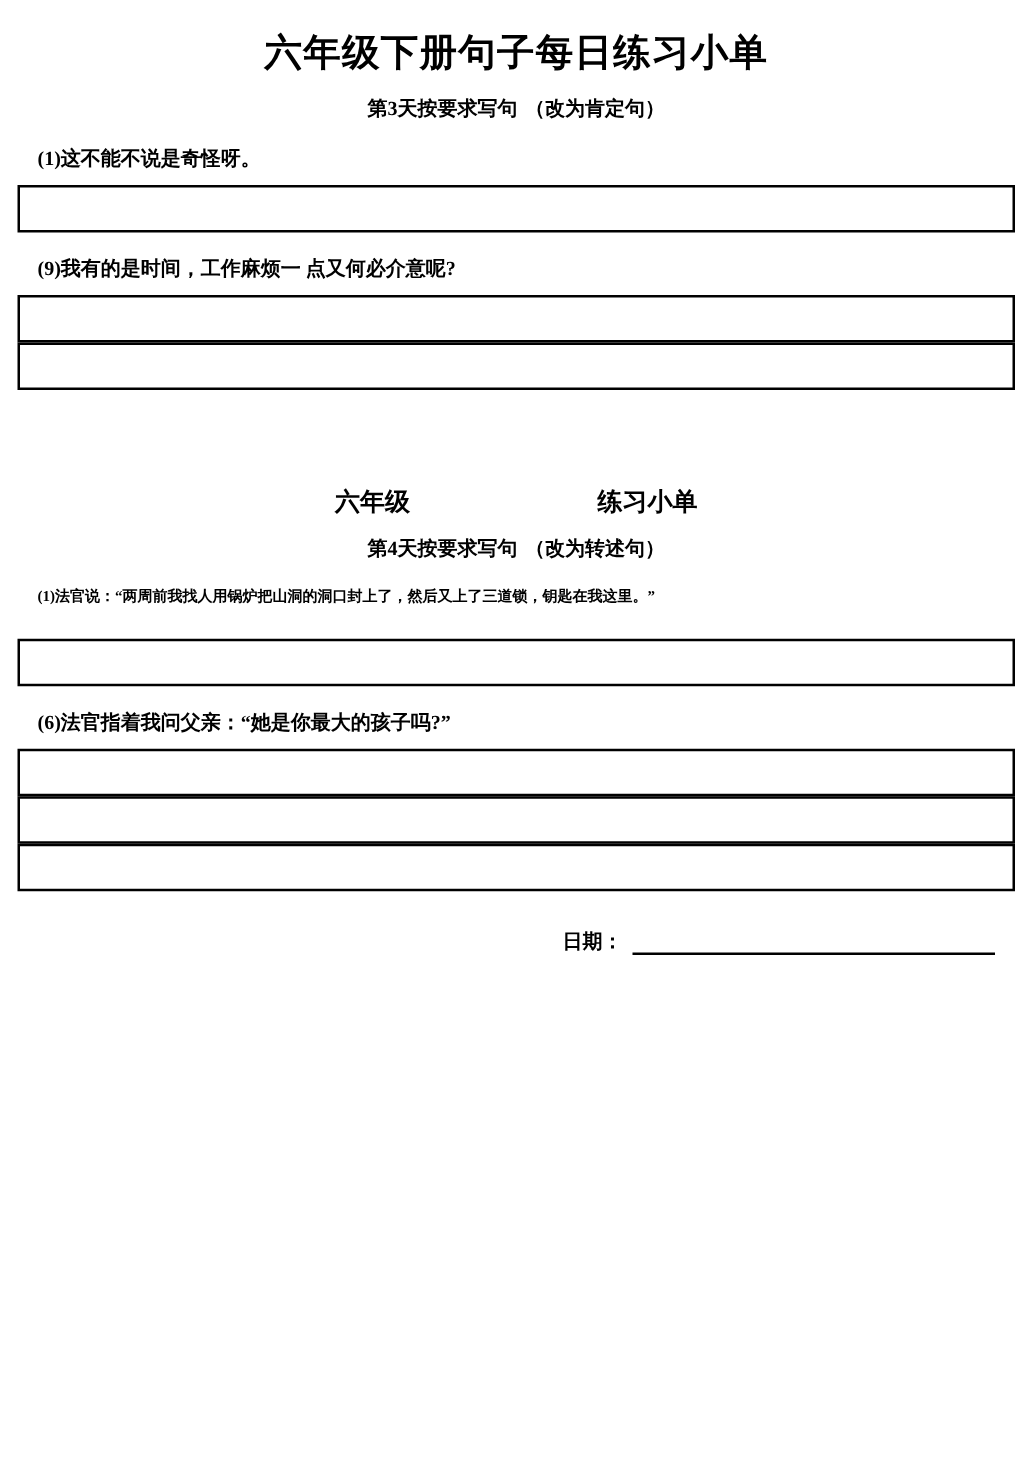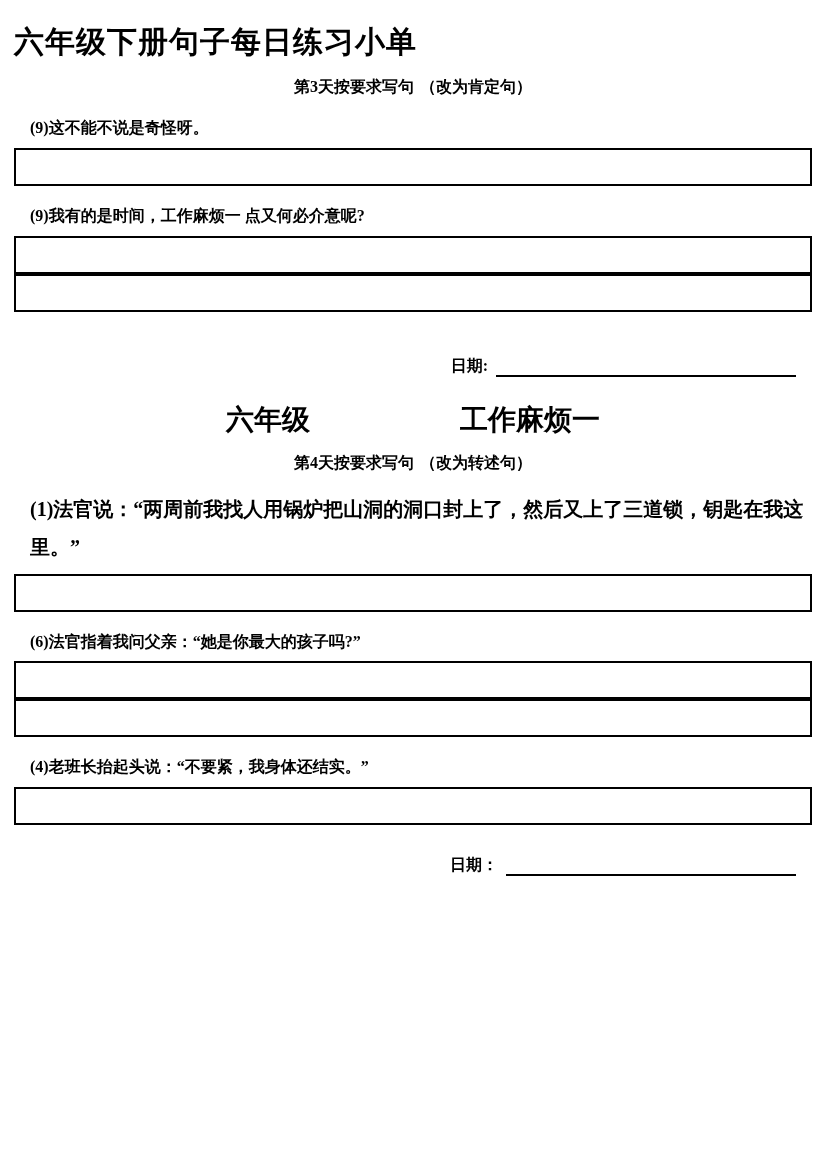--- a/index.html
+++ b/index.html
@@ -16,21 +16,21 @@
     overflow: hidden;
   }
   .page {
     width: 826px;
     height: 1168px;
     box-sizing: border-box;
     padding: 0 14px;
     position: relative;
   }
   .main-title {
-    text-align: left;
+    text-align: center;
     font-size: 30px;
     font-weight: bold;
     letter-spacing: 1px;
     margin-top: 22px;
     margin-bottom: 0;
     font-family: "Liberation Serif", "DejaVu Serif", serif;
   }
   .subtitle {
     text-align: center;
     font-size: 16px;
@@ -73,35 +73,35 @@
   }
   .date-line {
     width: 300px;
     border-bottom: 2px solid #000000;
     height: 14px;
   }
   .section2-heading {
     display: flex;
     justify-content: center;
     align-items: baseline;
-    margin-top: 24px;
-    font-size: 28px;
+    margin-top: 76px;
+    font-size: 20px;
     font-weight: bold;
   }
   .section2-heading .left {
     margin-right: 150px;
   }
   .q-wrap { }
   .q-multiline {
-    font-size: 20px;
+    font-size: 12px;
     font-weight: bold;
     padding-left: 16px;
     line-height: 1.9;
     margin-top: 16px;
-    margin-bottom: 8px;
+    margin-bottom: 23px;
   }
   .date-row.bottom {
     margin-top: 30px;
     text-align: right;
   }
   .date-row.bottom .date-line {
     width: 290px;
   }
 </style>
 </head>
@@ -109,42 +109,38 @@
 
 <div class="page">
 
   <h1 class="main-title">六年级下册句子每日练习小单</h1>
 
   <div class="subtitle">
     <span>第3天按要求写句</span><span class="paren">（改为肯定句）</span>
   </div>
 
   <div class="q-wrap">
-    <div class="question">(9)这不能不说是奇怪呀。</div>
+    <div class="question">(1)这不能不说是奇怪呀。</div>
     <div class="answer-box"></div>
   </div>
 
   <div class="q-wrap">
     <div class="question">(9)我有的是时间，工作麻烦一 点又何必介意呢?</div>
     <div class="answer-box"></div>
   </div>
 
   <div class="q-wrap">
     <div class="answer-box"></div>
   </div>
 
 
-  <div class="date-row">
-    <span class="date-label">日期:</span>
-    <span class="date-line"></span>
-  </div>
 
   <div class="section2-heading">
     <span class="left">六年级</span>
-    <span class="right">工作麻烦一</span>
+    <span class="right">练习小单</span>
   </div>
 
   <div class="subtitle">
     <span>第4天按要求写句</span><span class="paren">（改为转述句）</span>
   </div>
 
   <div class="q-wrap">
     <div class="q-multiline">(1)法官说：“两周前我找人用锅炉把山洞的洞口封上了，然后又上了三道锁，钥匙在我这里。”</div>
     <div class="answer-box"></div>
   </div>
@@ -152,21 +148,20 @@
   <div class="q-wrap">
     <div class="question">(6)法官指着我问父亲：“她是你最大的孩子吗?”</div>
     <div class="answer-box"></div>
   </div>
 
   <div class="q-wrap">
     <div class="answer-box"></div>
   </div>
 
   <div class="q-wrap">
-    <div class="question">(4)老班长抬起头说：“不要紧，我身体还结实。”</div>
     <div class="answer-box"></div>
   </div>
 
   <div class="date-row bottom">
     <span class="date-label">日期：</span>
     <span class="date-line"></span>
   </div>
 
 </div>
 

